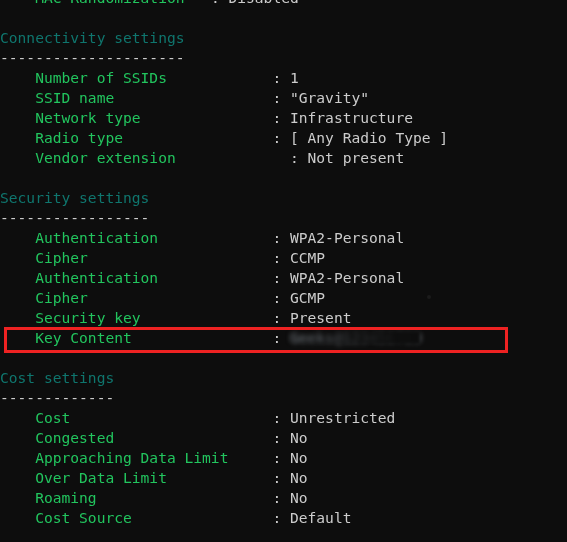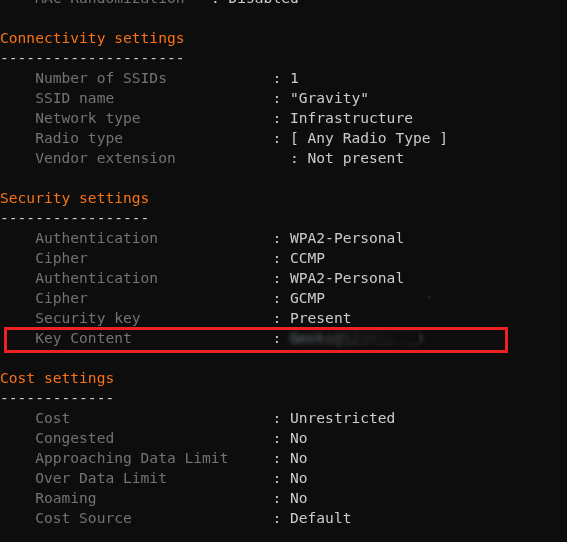--- a/index.html
+++ b/index.html
@@ -25,23 +25,23 @@
     left: 0;
     width: 567px;
     white-space: pre;
   }
   .line {
     height: 20px;
     white-space: pre;
     display: block;
   }
   .line.blank { color: transparent; }
-  .section-title { color: #f97316; margin-top: 36px; }
+  .section-title { color: #0f766e; margin-top: 36px; }
   .dashes { color: #cccccc; letter-spacing: 0px; }
-  .label { color: #737373; }
+  .label { color: #22c55e; }
   .value { color: #cccccc; }
   
   .redacted-wrap {
     position: relative;
     display: inline-block;
   }
   .redacted-text {
     color: #9aa3ad;
     filter: blur(2.6px);
     opacity: .85;

